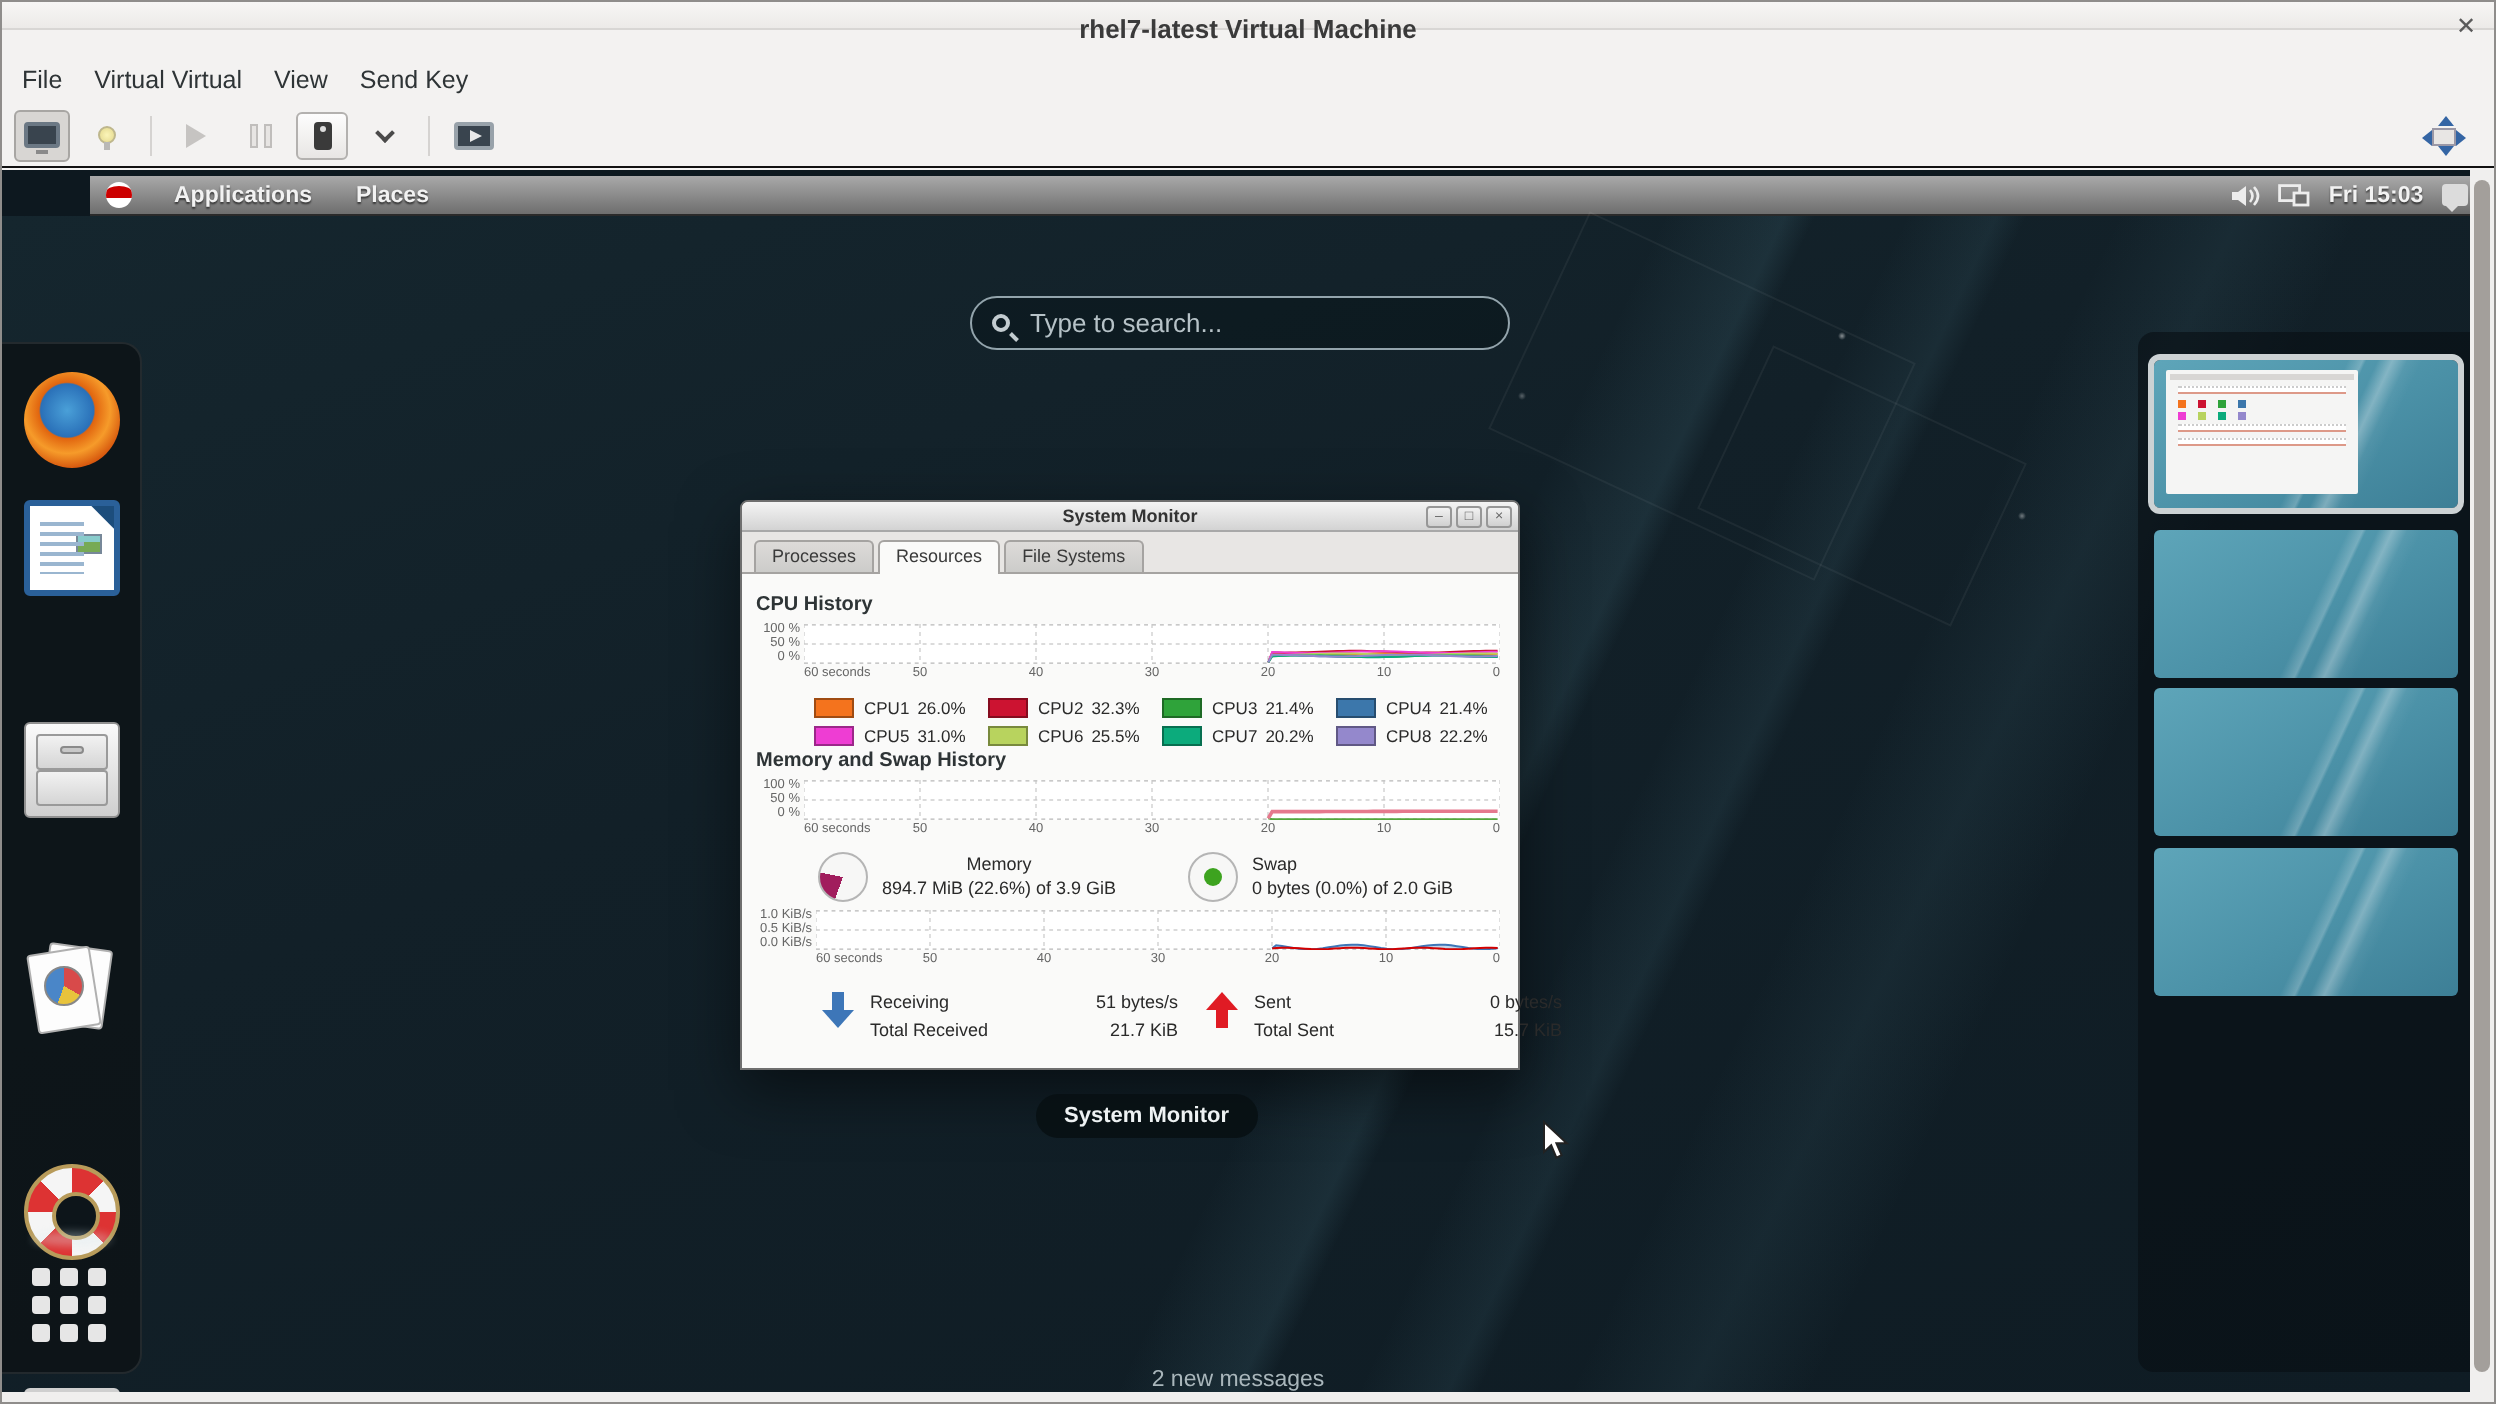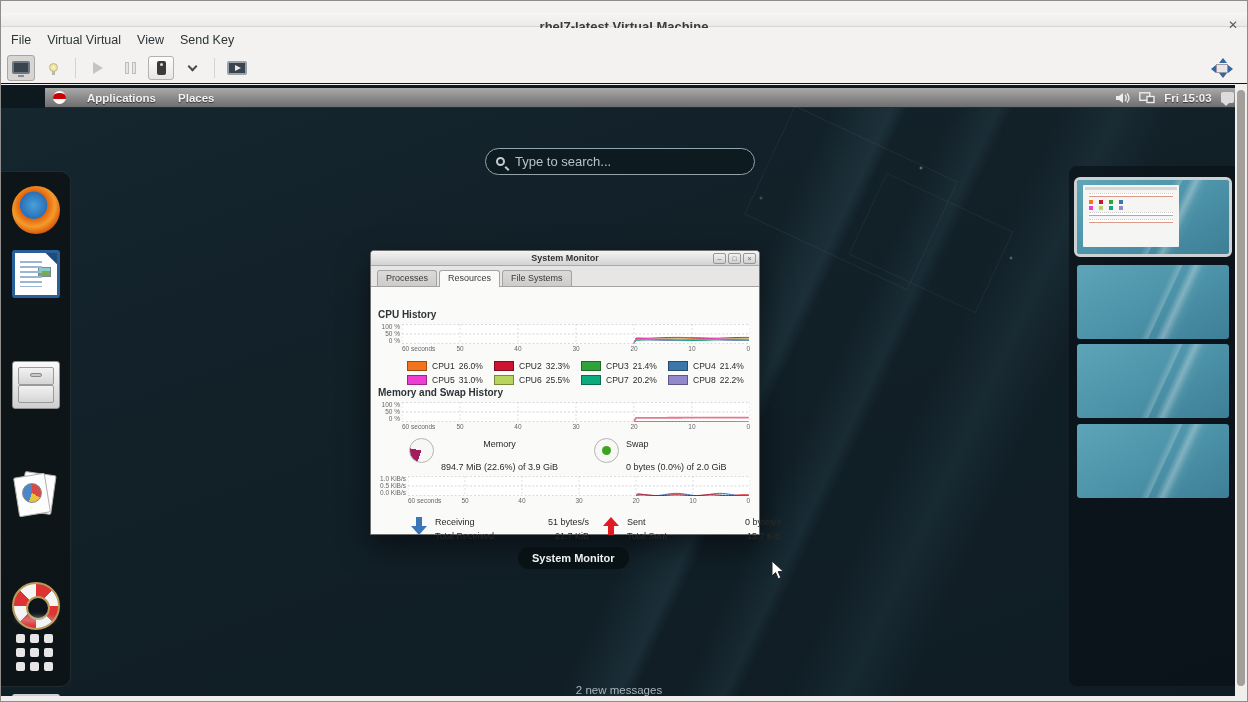--- a/index.html
+++ b/index.html
@@ -1,20 +1,20 @@
 <!DOCTYPE html>
 <html><head>
 <meta charset="utf-8">
 <style>
   html,body{margin:0;padding:0;background:#555;font-family:"Liberation Sans",sans-serif;}
   *{box-sizing:border-box;}
   #frame{position:relative;width:1248px;height:702px;background:#f3f2f1;overflow:hidden;border:1px solid #8f8d8b;}
 
   
-  #titlebar{position:absolute;top:12px;left:0;width:100%;height:14px;background:linear-gradient(#f7f6f5,#eceae8);border-bottom:1px solid #d8d6d4;}
+  #titlebar{position:absolute;top:0;left:0;width:100%;height:14px;background:linear-gradient(#f7f6f5,#eceae8);border-bottom:1px solid #d8d6d4;}
   #titlebar .title{position:absolute;left:0;right:0;top:6px;text-align:center;font-size:13px;font-weight:bold;color:#3a3a3a;}
   #titlebar .close{position:absolute;right:9px;top:5px;font-size:12px;color:#5a5a5a;cursor:default;}
   #menubar{position:absolute;top:27px;left:0;width:100%;height:24px;display:flex;align-items:center;padding-left:2px;background:#f3f2f1;}
   #menubar .menu{padding:3px 8px;font-size:12.5px;color:#2e3436;}
   #toolbar{position:absolute;top:51px;left:0;width:100%;height:32px;background:#f3f2f1;border-bottom:1px solid #111;display:flex;align-items:center;padding-left:6px;gap:4px;}
   .tbtn{width:28px;height:26px;display:flex;align-items:center;justify-content:center;border-radius:3px;}
   .tbtn.pressed{background:#d8d6d3;border:1px solid #a8a6a3;}
   .tsep{width:1px;height:20px;background:#d5d3d1;margin:0 4px;}
   .icon-monitor{width:18px;height:13px;background:#39444e;border:2px solid #6b7884;border-radius:2px;position:relative;}
   .icon-monitor:after{content:"";position:absolute;left:4px;right:4px;bottom:-5px;height:2px;background:#8a8a8a;}
@@ -110,40 +110,40 @@
 
   
   #smwin{position:absolute;left:369px;top:142px;width:390px;height:285px;background:#fafaf9;border:1px solid #6f6f6f;border-radius:4px 4px 0 0;box-shadow:0 10px 30px rgba(0,0,0,.5);}
   #smtitle{height:15px;background:linear-gradient(#f4f4f4,#d3d3d3);border-bottom:1px solid #a8a8a8;border-radius:3px 3px 0 0;position:relative;}
   #smtitle .t{position:absolute;left:0;right:0;top:2px;text-align:center;font-size:9px;font-weight:bold;color:#333;}
   #smtitle .btns{position:absolute;right:3px;top:2px;display:flex;}
   .wbtn{width:13px;height:11px;background:linear-gradient(#f2f2f2,#d0d0d0);border:1px solid #979797;border-radius:2px;font-size:7px;line-height:9px;text-align:center;color:#666;margin-left:2px;}
   #smtabs{display:flex;align-items:flex-end;padding:4px 6px 0;background:#e8e6e4;border-bottom:1px solid #a5a3a1;height:21px;}
   .tab{background:linear-gradient(#dddbd9,#cecCca);background:linear-gradient(#dddbd9,#ccccca);border:1px solid #a5a3a1;border-bottom:none;padding:2px 8px 3px;font-size:9px;color:#3a3a3a;border-radius:3px 3px 0 0;margin-right:2px;}
   .tab.active{background:#fafaf9;position:relative;top:1px;padding-bottom:4px;font-weight:normal;}
-  #smbody{padding:20px 0 0;}
+  #smbody{padding:8px 0 0;}
   .sec-title{font-size:10px;font-weight:bold;color:#2e3436;margin:2px 0 4px 7px;}
   .graph{display:flex;margin:0 9px 1px 7px;}
   .gy{width:24px;display:flex;flex-direction:column;justify-content:space-between;align-items:flex-end;font-size:6.5px;color:#666;height:20px;padding-right:2px;line-height:6px;}
   .gy.wide{width:30px;}
   .gp{flex:1;position:relative;}
   .gp svg{display:block;width:100%;height:20px;background:#fff;}
   .gx{position:relative;height:9px;font-size:6.5px;color:#666;}
   .gx span{position:absolute;top:1px;white-space:nowrap;}
   #cpu-legend{margin:8px 16px 2px 36px;display:grid;grid-template-columns:87px 87px 87px 87px;row-gap:4px;}
   .lcell{display:flex;align-items:center;font-size:8.5px;color:#2a2a2a;}
   .lcell .sw{width:20px;height:10px;border:1px solid rgba(0,0,0,.35);margin-right:5px;flex:none;}
   .lcell .ln{margin-right:4px;}
   #memrow{display:flex;margin:7px 0 4px 38px;}
   .meminfo{display:flex;align-items:flex-start;}
   .meminfo .circ{width:25px;height:25px;border-radius:50%;border:1px solid #b5b5b5;background:#f7f7f6;position:relative;margin-right:7px;flex:none;}
   .circ.mem{background:conic-gradient(from 200deg,#a11d5d 0 81deg,#f7f7f6 81deg 360deg);border:1px solid #b5b5b5;}
   .circ.swap:after{content:"";position:absolute;left:7px;top:7px;width:9px;height:9px;border-radius:50%;background:#3da31f;}
   .meminfo .lbl{font-size:9px;color:#2a2a2a;padding-top:1px;}
-  .meminfo .det{font-size:9px;color:#2a2a2a;margin-top:13px;}
+  .meminfo .det{font-size:9px;color:#2a2a2a;margin-top:2px;}
   #netrows{display:flex;margin:10px 0 0 40px;}
   .netgrp{display:flex;}
   .netarrow{width:16px;height:22px;position:relative;margin-right:8px;flex:none;margin-top:2px;}
   .arr-down .shaft{position:absolute;left:5px;top:0;width:6px;height:9px;background:#3d76b8;}
   .arr-down .head{position:absolute;left:0;top:9px;border-left:8px solid transparent;border-right:8px solid transparent;border-top:9px solid #3d76b8;}
   .arr-up .shaft{position:absolute;left:5px;bottom:4px;width:6px;height:9px;background:#e01b24;}
   .arr-up .head{position:absolute;left:0;top:0;border-left:8px solid transparent;border-right:8px solid transparent;border-bottom:9px solid #e01b24;}
   .netlabels{width:88px;font-size:9px;color:#2a2a2a;line-height:14px;}
   .netvals{width:66px;font-size:9px;color:#2a2a2a;line-height:14px;text-align:right;margin-right:14px;}
 

